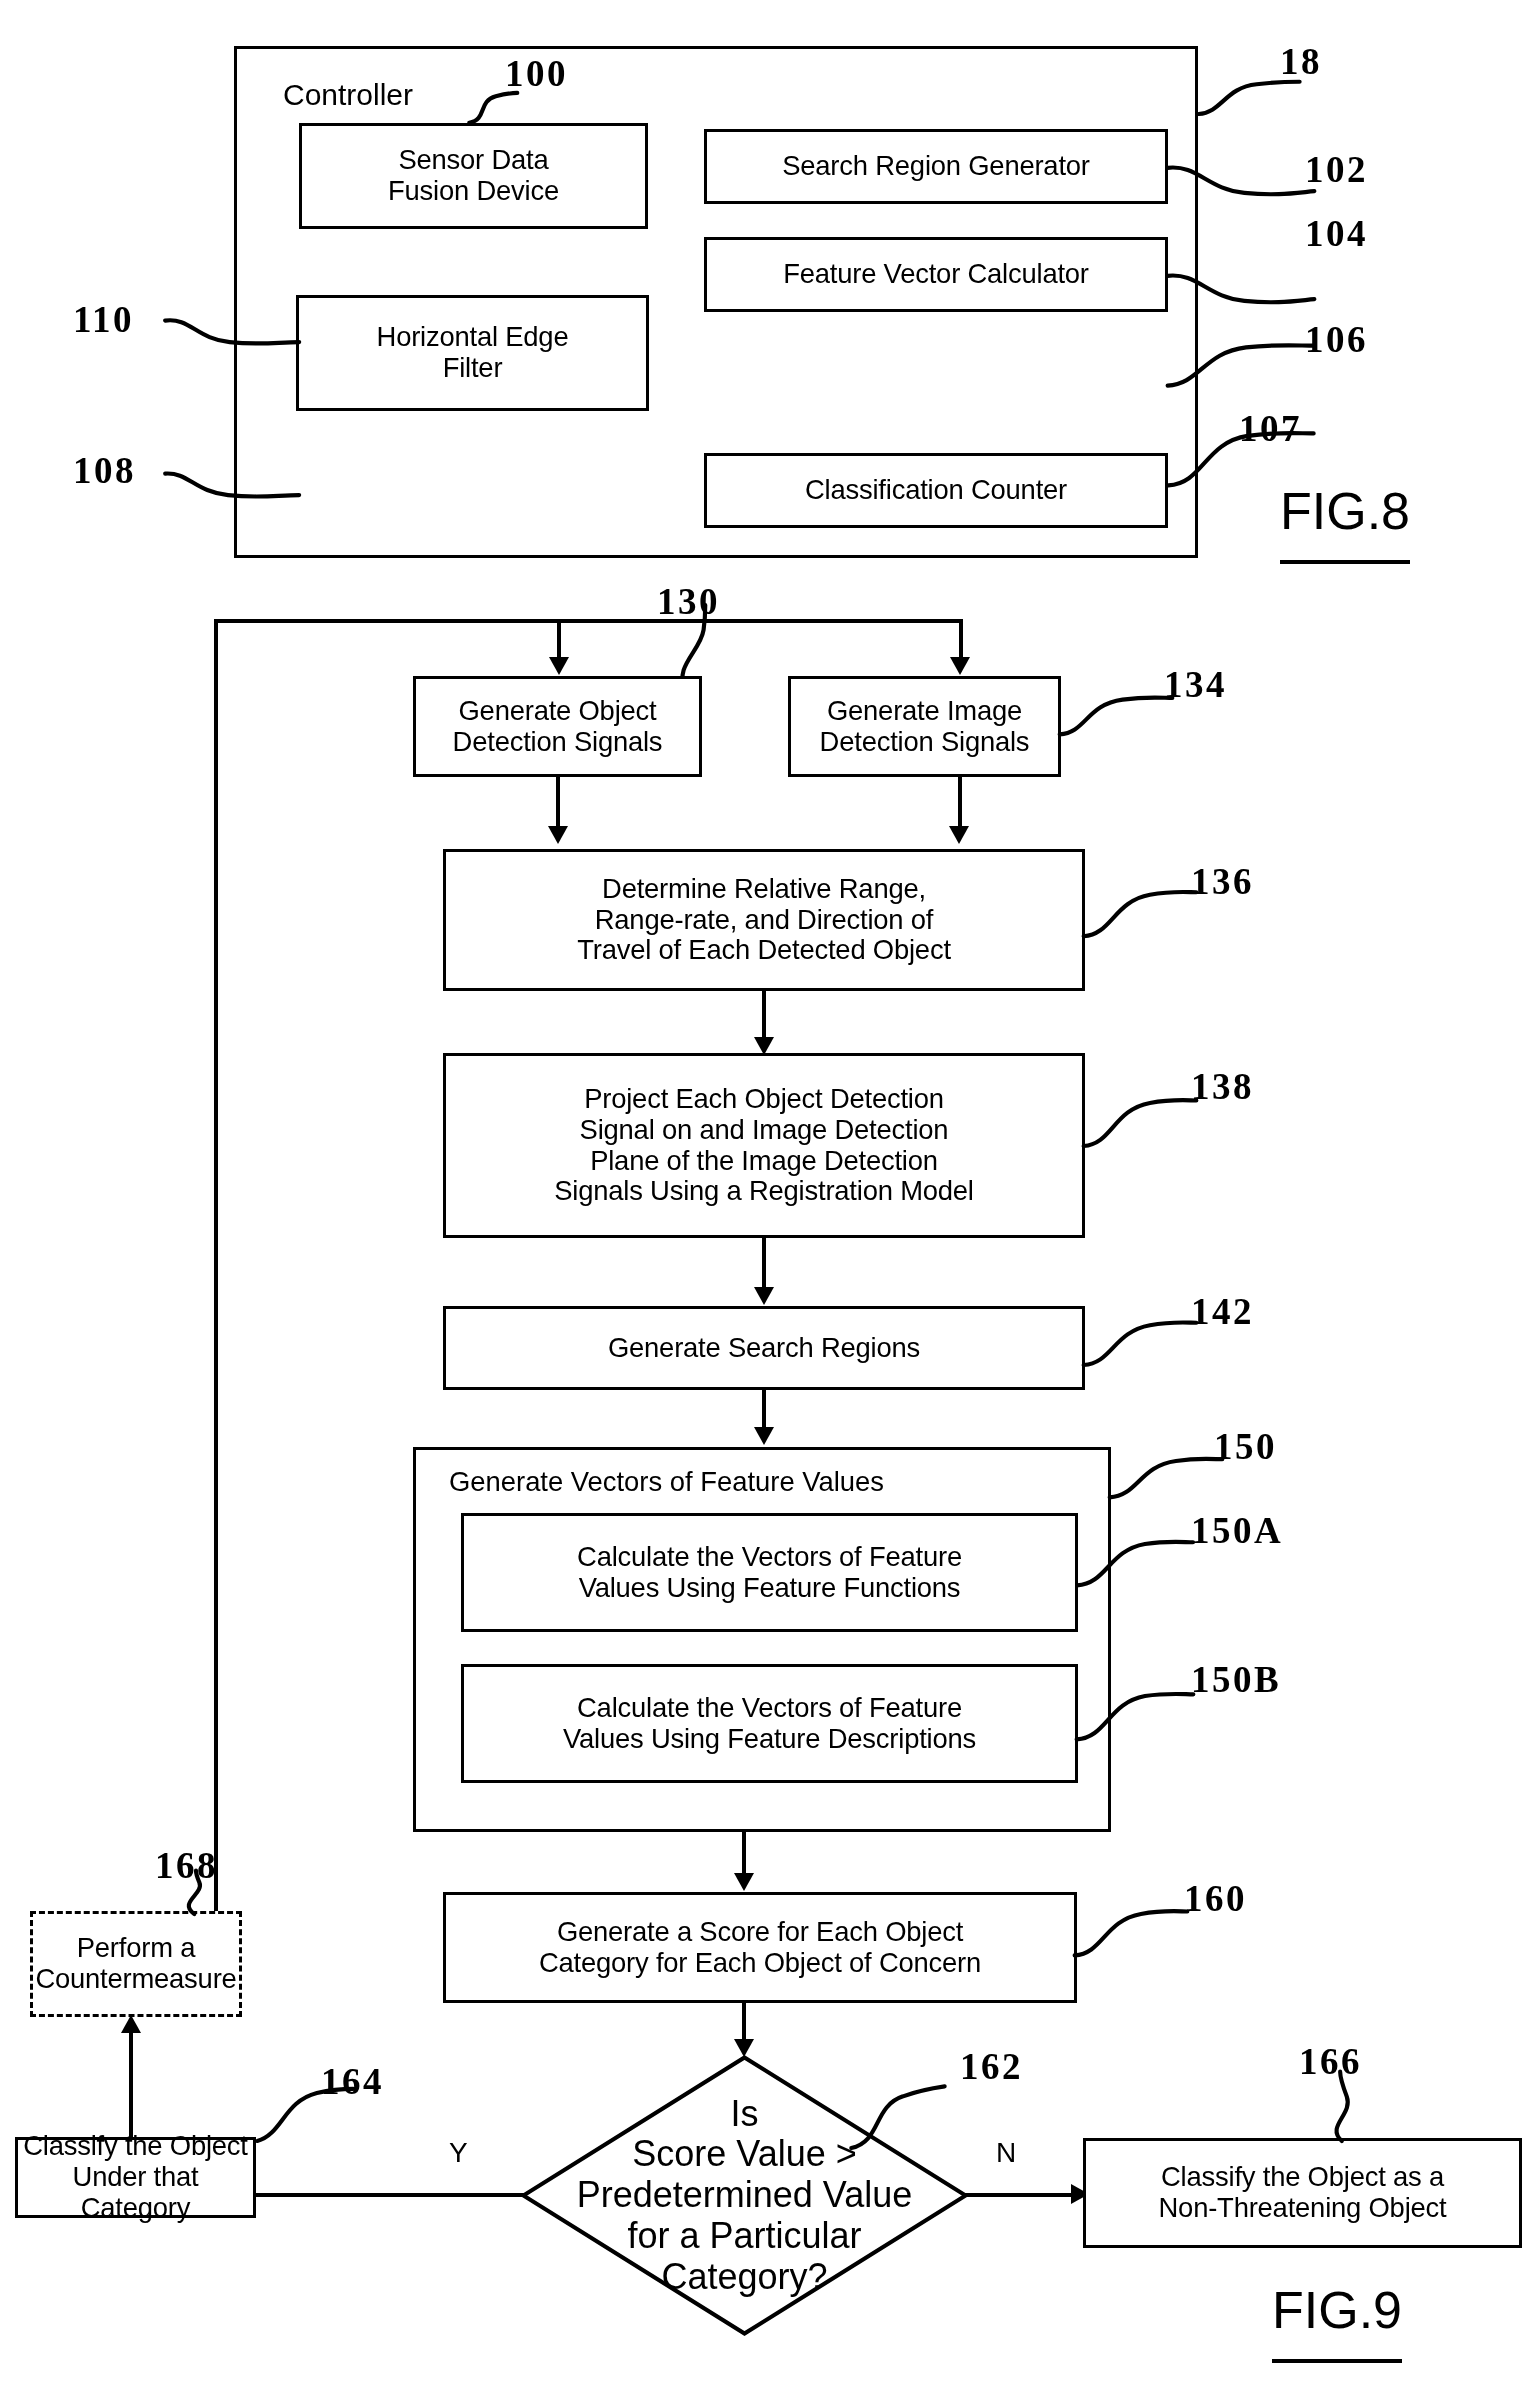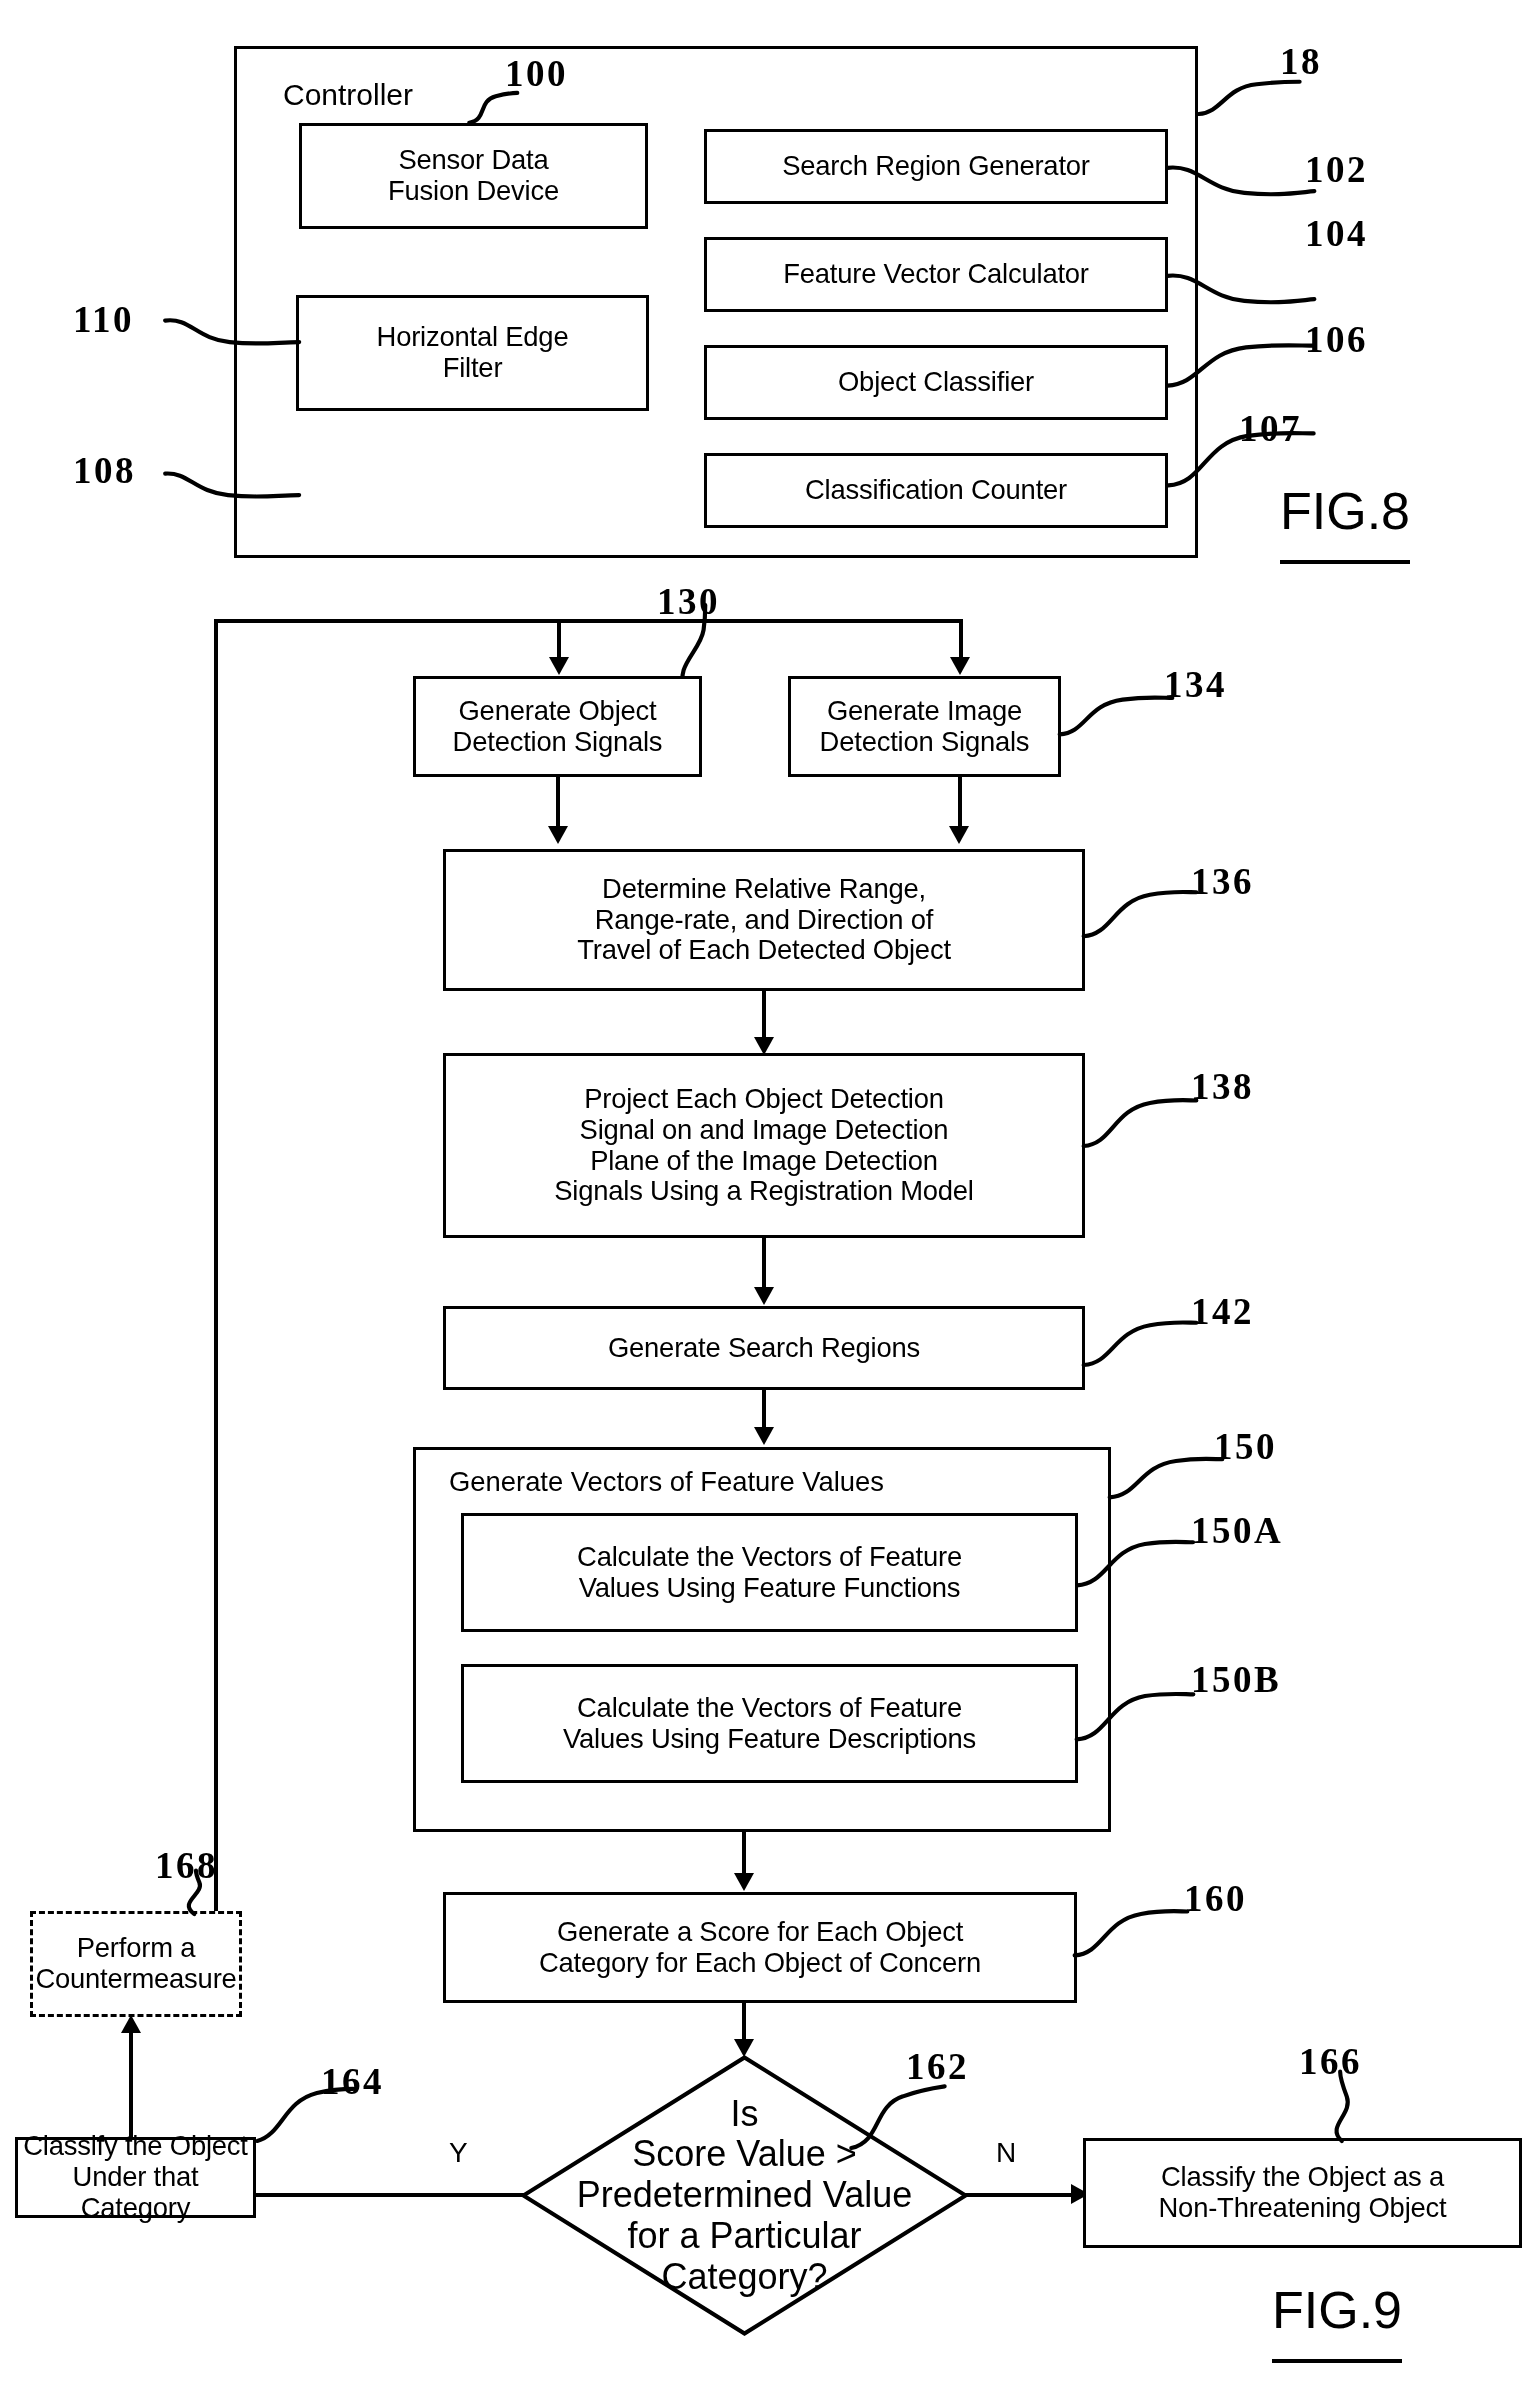--- a/index.html
+++ b/index.html
@@ -150,23 +150,20 @@
 
 
   <div class="box" style="left:704px; top:129px; width:464px; height:75px;">
     <span style="white-space:pre-line">Search Region Generator</span>
   </div>
 
   <div class="box" style="left:704px; top:237px; width:464px; height:75px;">
     <span style="white-space:pre-line">Feature Vector Calculator</span>
   </div>
 
-  <div class="box" style="left:704px; top:345px; width:464px; height:75px;">
-    <span style="white-space:pre-line">Object Classifier</span>
-  </div>
 
   <div class="box" style="left:704px; top:453px; width:464px; height:75px;">
     <span style="white-space:pre-line">Classification Counter</span>
   </div>
 
   <svg class="leader" style="left:466px; top:83px; width:91px; height:48px;" viewBox="0 0 110 58">
     <path d="M4,48 C26,44 14,22 36,16 C48,13 54,12 62,12" stroke="#000" stroke-width="5" fill="none" stroke-linecap="round"></path>
   </svg>
   <div class="ref" style="left:505px; top:52px;">100</div>
 
@@ -325,21 +322,21 @@
     </svg>
     <div class="diamond-label">Is
 Score Value &gt;
 Predetermined Value
 for a Particular
 Category?</div>
   </div>
   <svg class="leader" style="left:848px; top:2078px; width:100px; height:75px;" viewBox="0 0 120 90">
     <path d="M4,84 C40,76 30,34 66,22 C88,14 102,12 116,10" stroke="#000" stroke-width="5" fill="none" stroke-linecap="round"></path>
   </svg>
-  <div class="ref" style="left:906px; top:2045px;text-align:center;">162</div>
+  <div class="ref" style="left:960px; top:2045px;text-align:center;">162</div>
 
   <div class="ln hline" style="left:252px; top:2193px; width:272px; height:4.2px;"></div>
   <div class="arrow-left" style="left:238px; top:2184px;"></div>
   <div class="branch-label" style="left:449px; top:2137px;">Y</div>
 
   <div class="box" style="left:15px; top:2137px; width:241px; height:81px;">
     <span style="white-space:pre-line">Classify the Object
 Under that Category</span>
   </div>
   <svg class="leader" style="left:249px; top:2083px; width:106px; height:63px;" viewBox="0 0 128 76">

